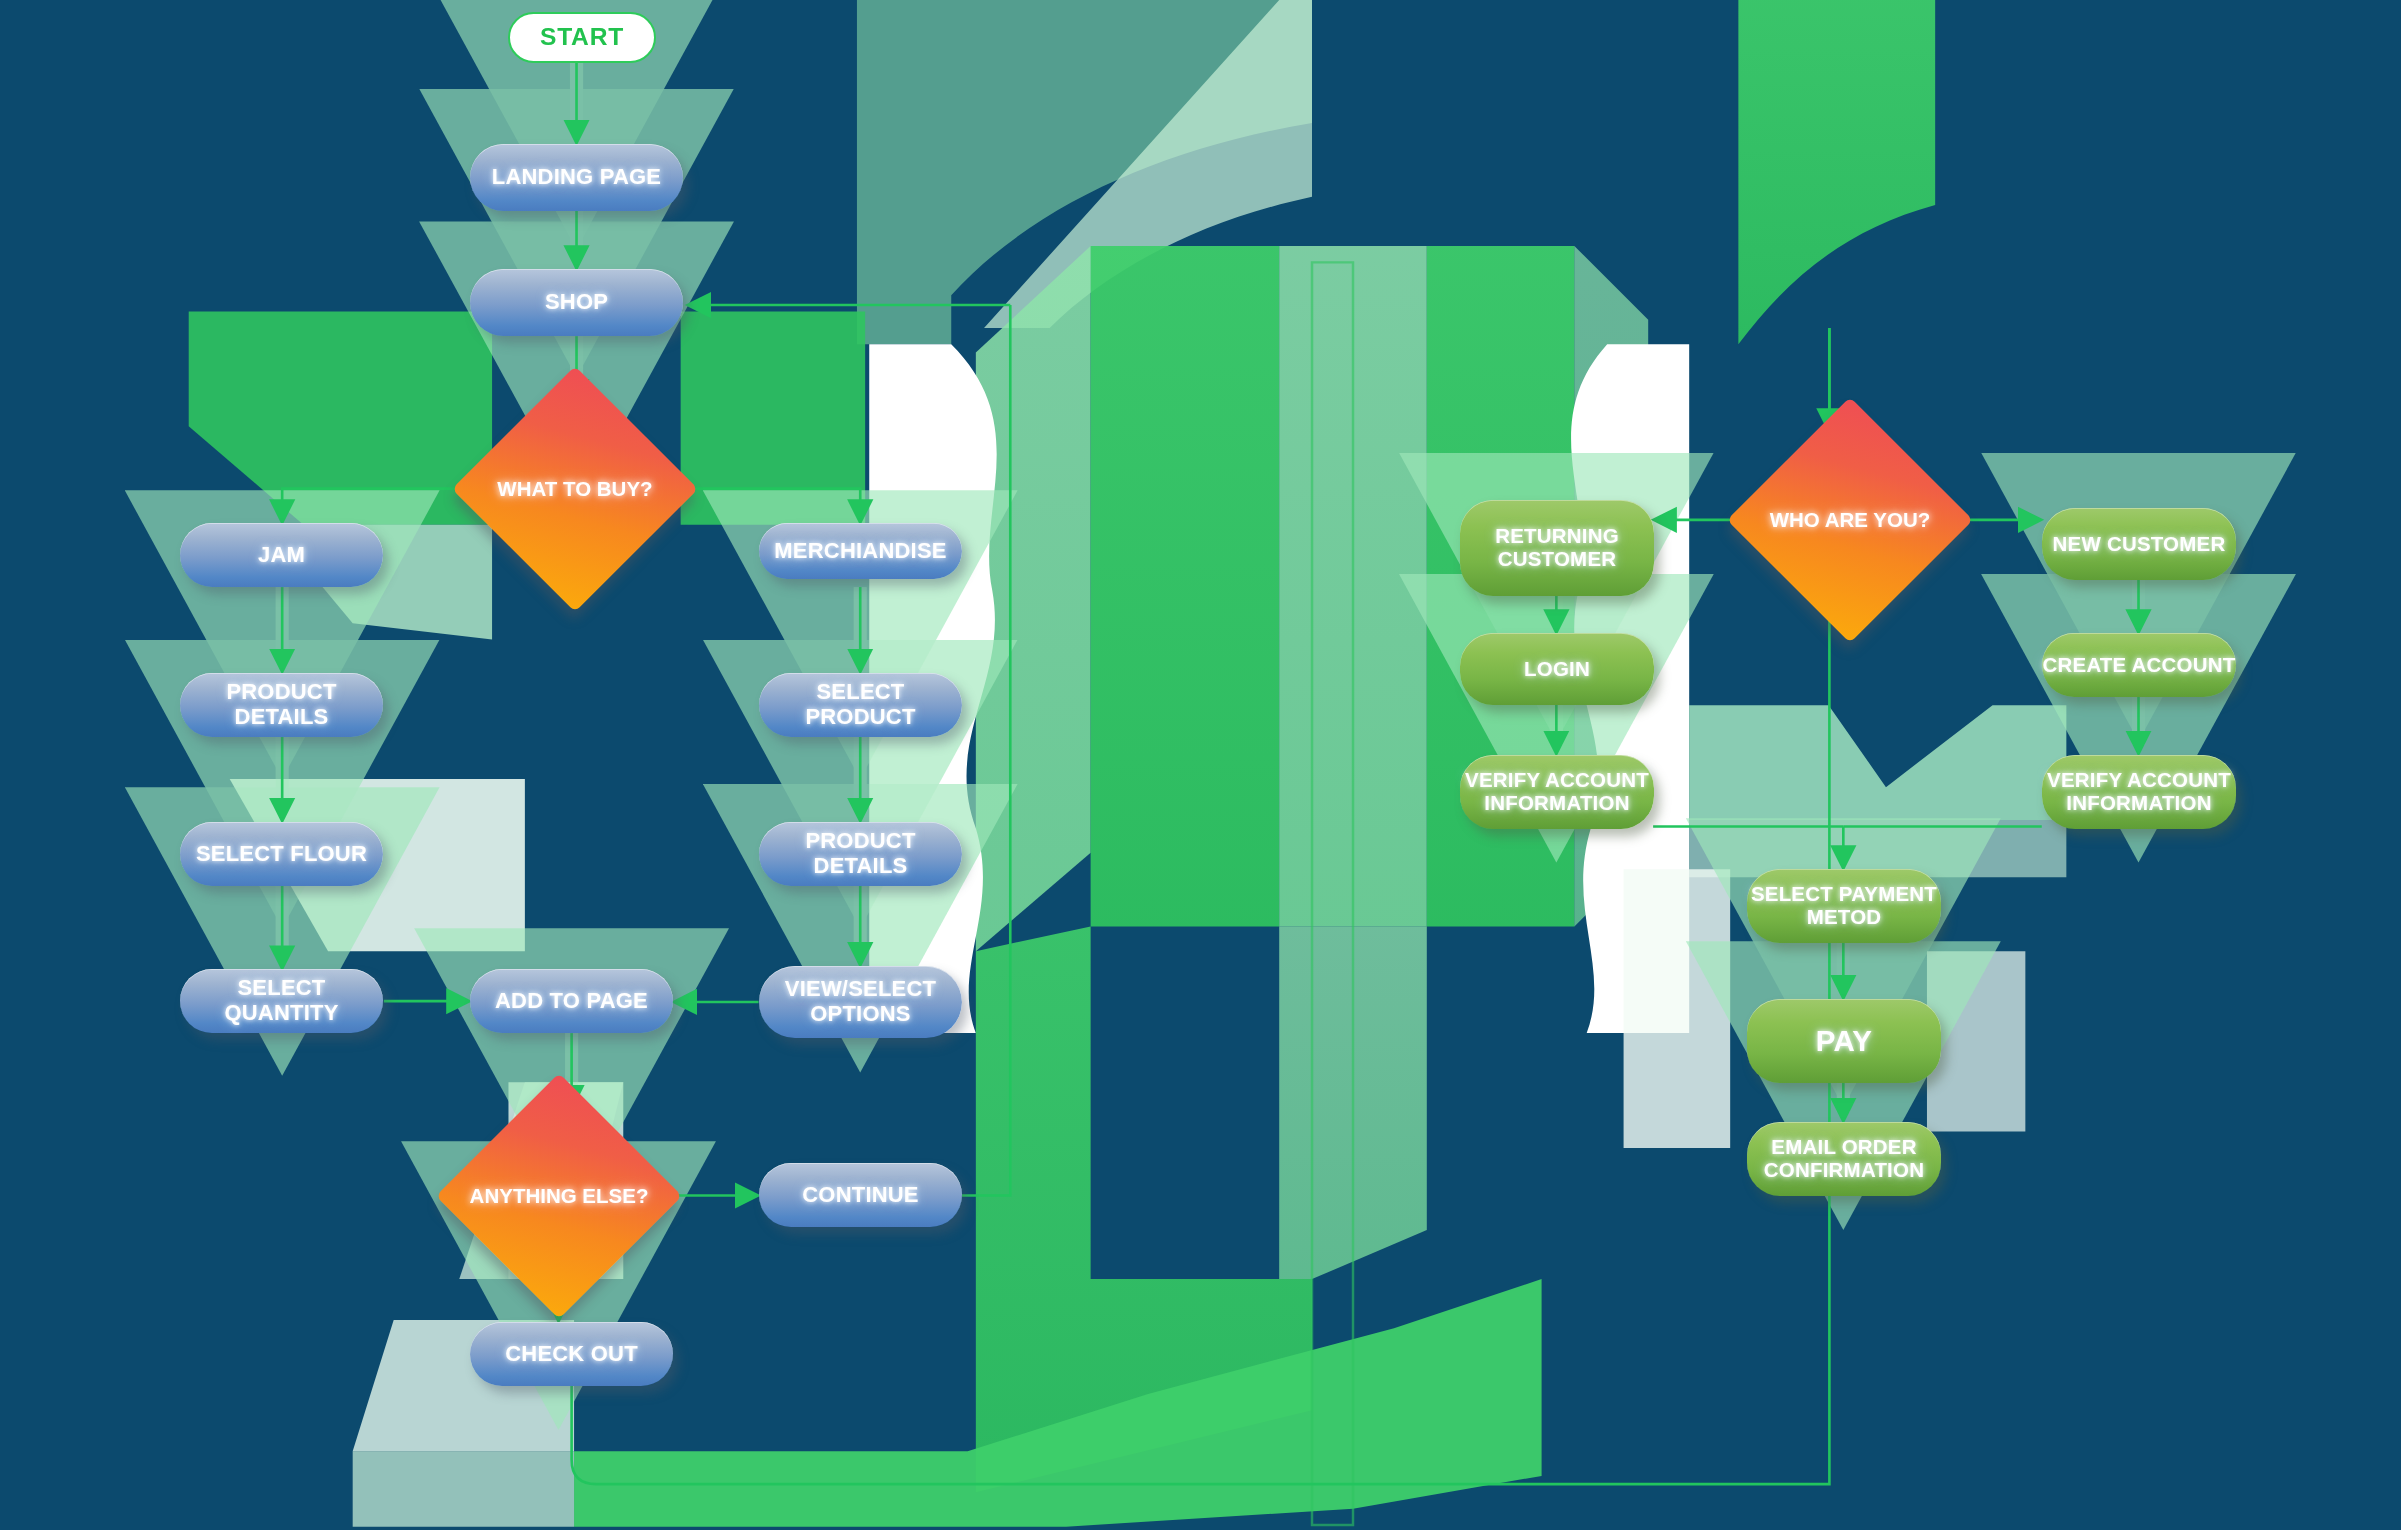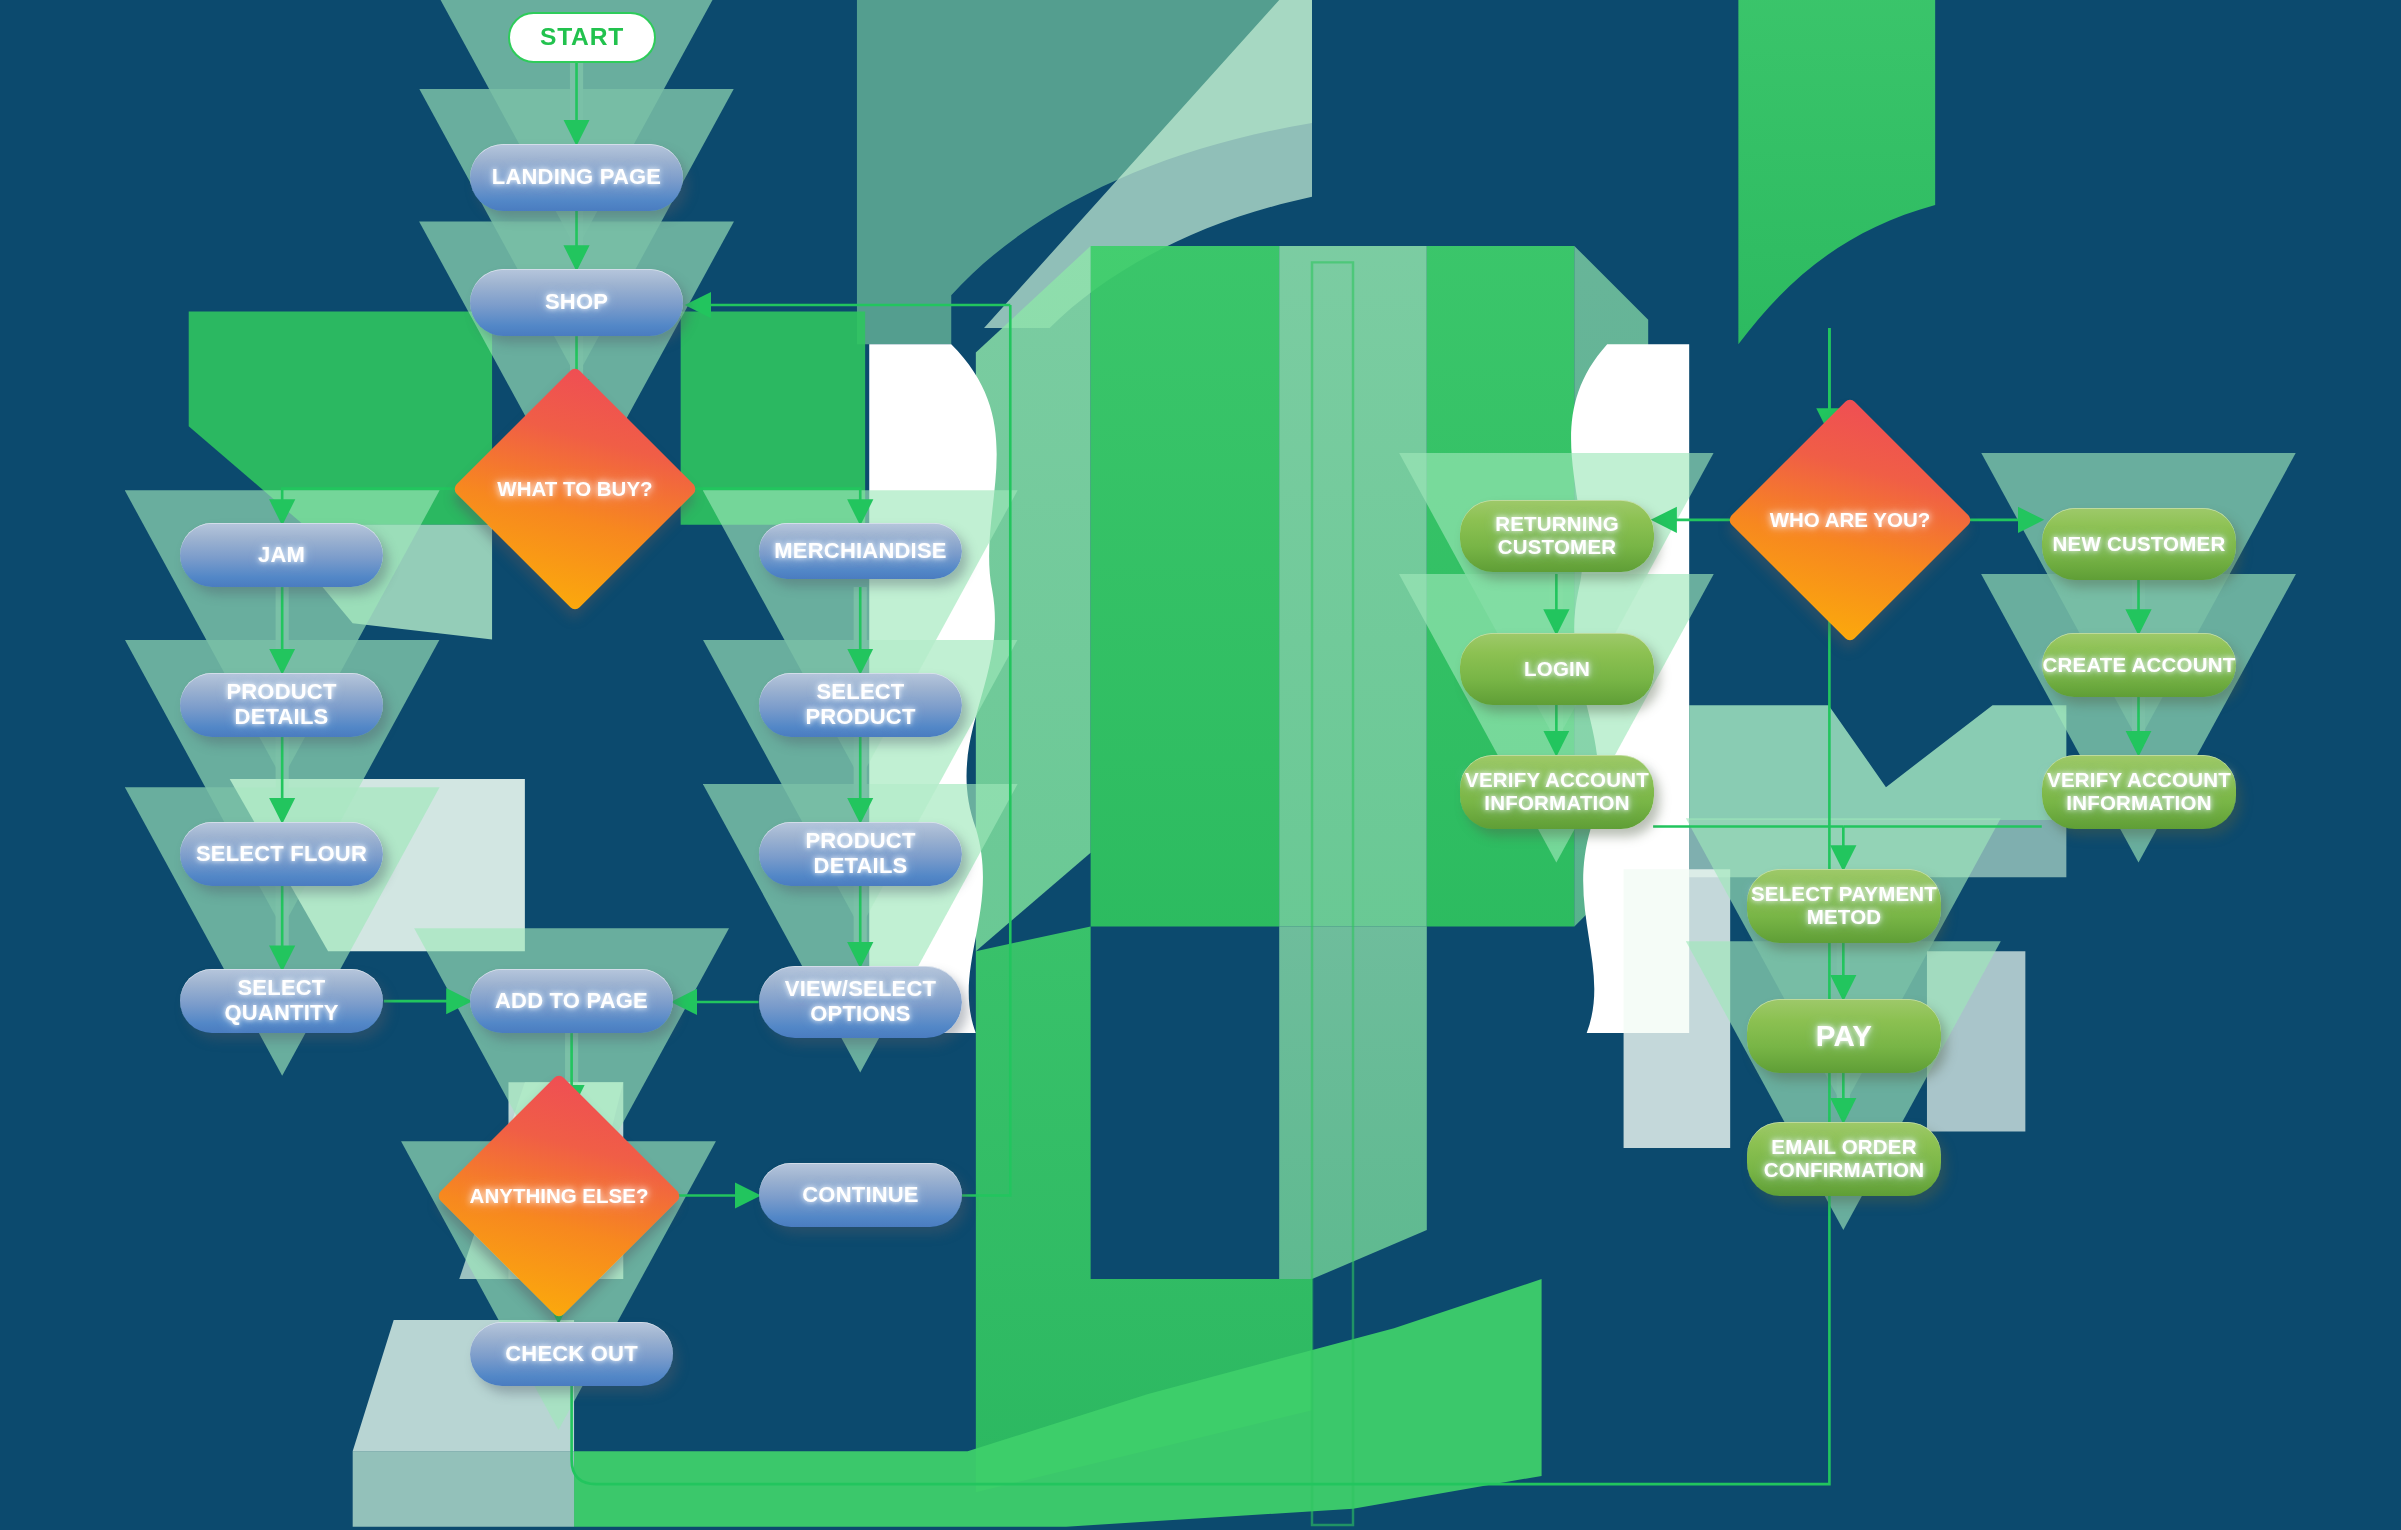--- a/index.html
+++ b/index.html
@@ -299,42 +299,42 @@
       <div class="node blue" style="left: 759px; top: 1163px; width: 203px; height: 64px;">
         <span>CONTINUE</span>
       </div>
       <div class="node blue" style="left: 470px; top: 1322px; width: 203px; height: 64px;">
         <span>CHECK OUT</span>
       </div>
       <div class="diamond" style="left: 1743px; top: 433px; width: 174px; height: 174px; margin-left: 20px;">
         <div class="dia-shape"></div>
         <div class="dia-label">WHO ARE YOU?</div>
       </div>
-      <div class="node green" style="left: 1460px; top: 500px; width: 194px; height: 72px;">
+      <div class="node green" style="left: 1460px; top: 500px; width: 194px; height: 96px;">
         <span>RETURNING<br>CUSTOMER</span>
       </div>
       <div class="node green" style="left: 2042px; top: 508px; width: 194px; height: 72px;">
         <span>NEW CUSTOMER</span>
       </div>
       <div class="node green" style="left: 1460px; top: 633px; width: 194px; height: 72px;">
         <span>LOGIN</span>
       </div>
       <div class="node green" style="left: 2042px; top: 633px; width: 194px; height: 64px;">
         <span>CREATE ACCOUNT</span>
       </div>
       <div class="node green" style="left: 1460px; top: 755px; width: 194px; height: 74px;">
         <span>VERIFY ACCOUNT<br>INFORMATION</span>
       </div>
       <div class="node green" style="left: 2042px; top: 755px; width: 194px; height: 74px;">
         <span>VERIFY ACCOUNT<br>INFORMATION</span>
       </div>
       <div class="node green" style="left: 1747px; top: 869px; width: 194px; height: 74px;">
         <span>SELECT PAYMENT<br>METOD</span>
       </div>
-      <div class="node green big-label" style="left: 1747px; top: 999px; width: 194px; height: 74px;">
+      <div class="node green big-label" style="left: 1747px; top: 999px; width: 194px; height: 84px;">
         <span>PAY</span>
       </div>
       <div class="node green" style="left: 1747px; top: 1122px; width: 194px; height: 74px;">
         <span>EMAIL ORDER<br>CONFIRMATION</span>
       </div>
     </div>
 
 </div>
 
 

